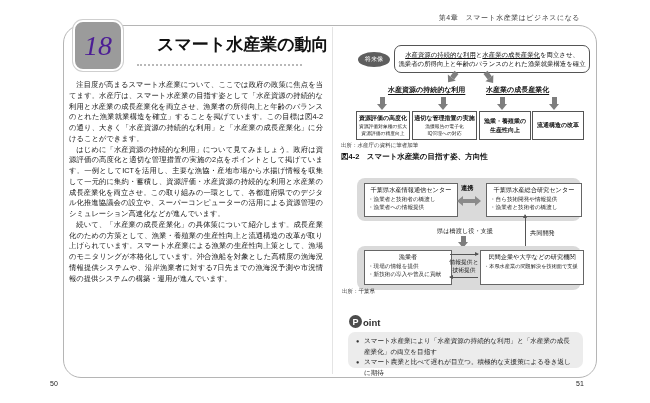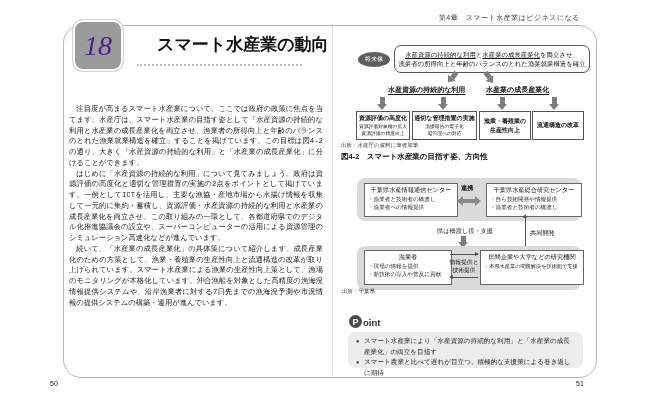--- a/index.html
+++ b/index.html
@@ -19,21 +19,21 @@
          box-shadow:0 0 0 1px #cfcfcf;border-radius:10px;display:flex;align-items:center;justify-content:center;}
   .badge span{font-family:"Liberation Serif",serif;font-style:italic;font-size:28px;color:#4c1d95;}
 
   .title{left:133px;top:33px;width:200px;font-size:17px;font-weight:bold;color:#111;margin-left:24px;}
   .title-dots{left:137px;top:64px;width:165px;border-top:2px dotted #b9b9b9;}
 
   .pill{left:72px;top:77px;width:245px;height:15px;background:#e9e9e9;border-radius:8px;
         display:flex;align-items:center;justify-content:center;}
   .pill span{font-size:8.5px;font-weight:bold;color:#222;}
 
-  .body-text{left:69px;top:104px;width:254px;font-family:Liberation Mono, monospace;
+  .body-text{left:69px;top:80px;width:254px;font-family:Liberation Sans, sans-serif;
              font-size:7.3px;line-height:10.75px;text-align:justify;color:#141414;}
   .body-text p{margin:0;text-indent:1em;}
 
   
   .ellipse{left:358px;top:52px;width:32px;height:15px;background:#5e5e5e;border-radius:50%;
            display:flex;align-items:center;justify-content:center;}
   .ellipse span{font-size:6.2px;color:#fff;}
   .goal-box{left:394px;top:45px;width:194px;height:26px;border:1px solid #555;border-radius:7px;background:#fff;
             display:flex;flex-direction:column;align-items:center;justify-content:center;font-size:6.4px;line-height:9px;color:#111;}
   .goal-box .u{text-decoration:underline;text-underline-offset:1px;}

